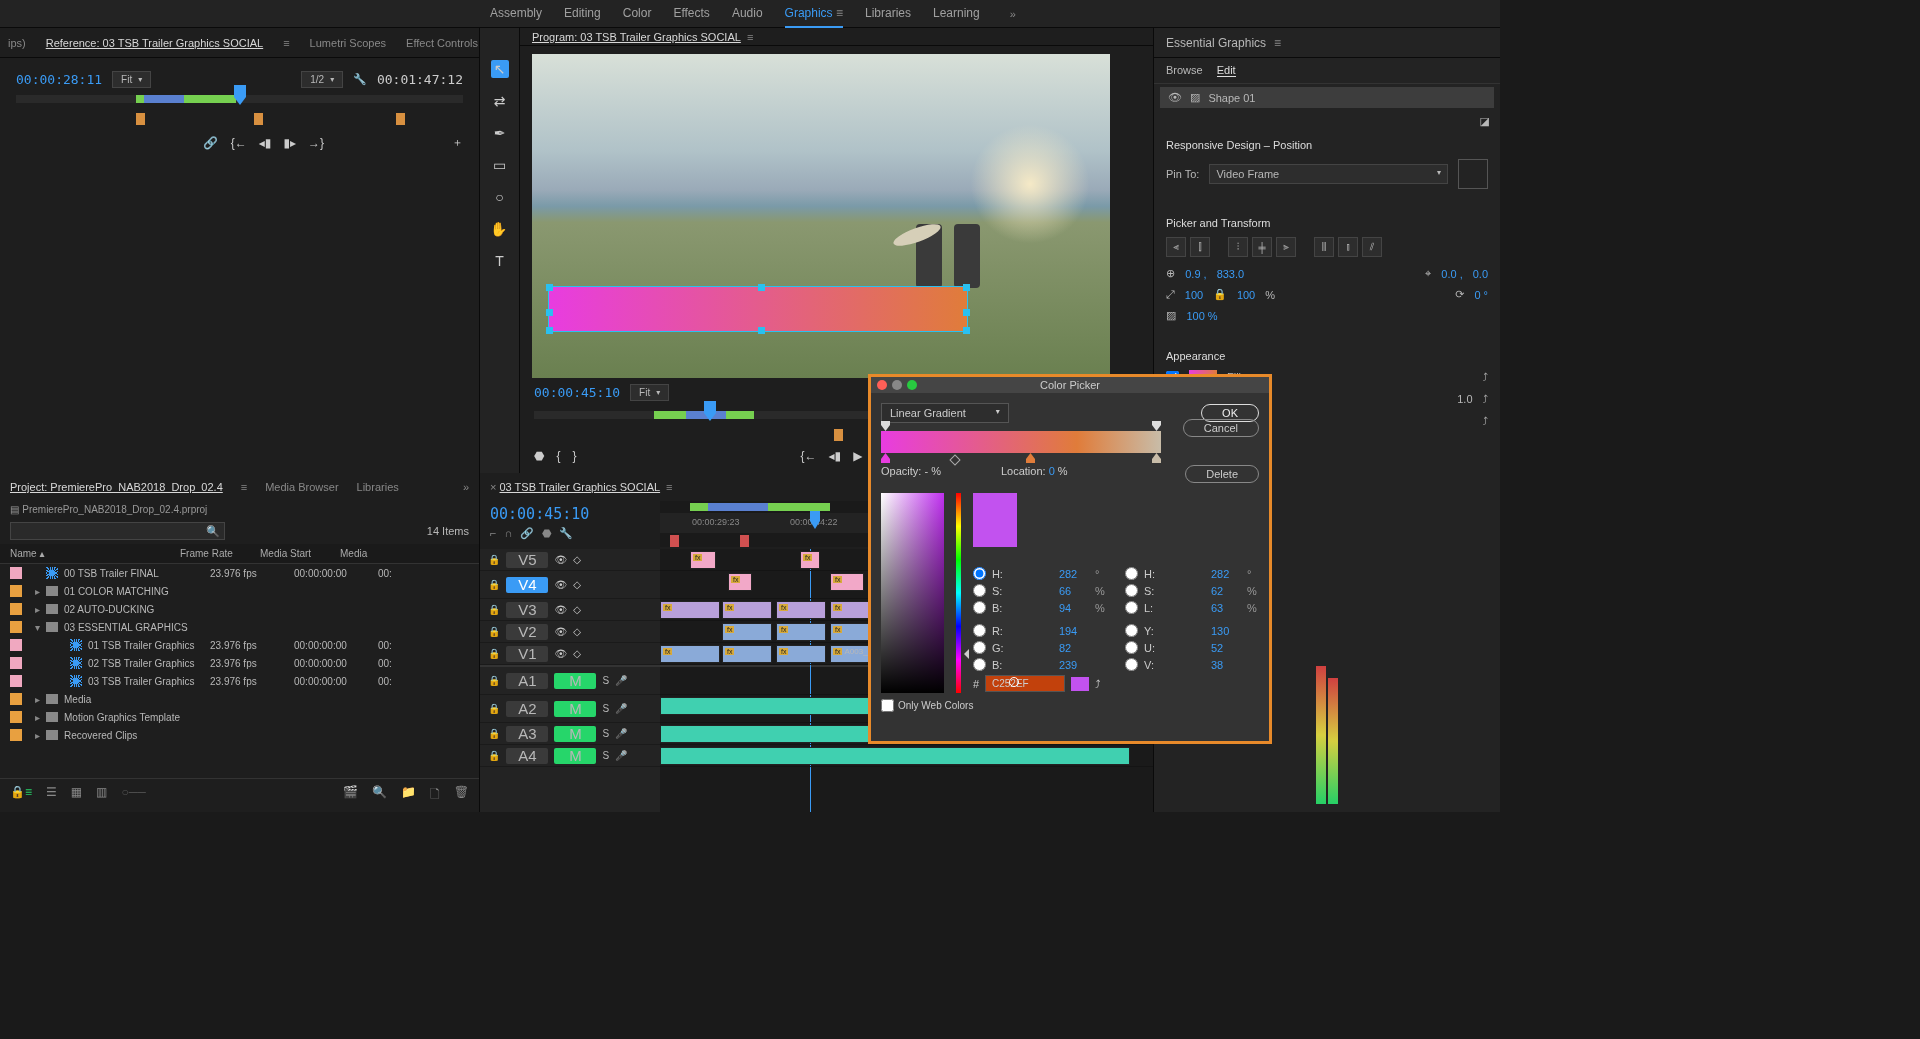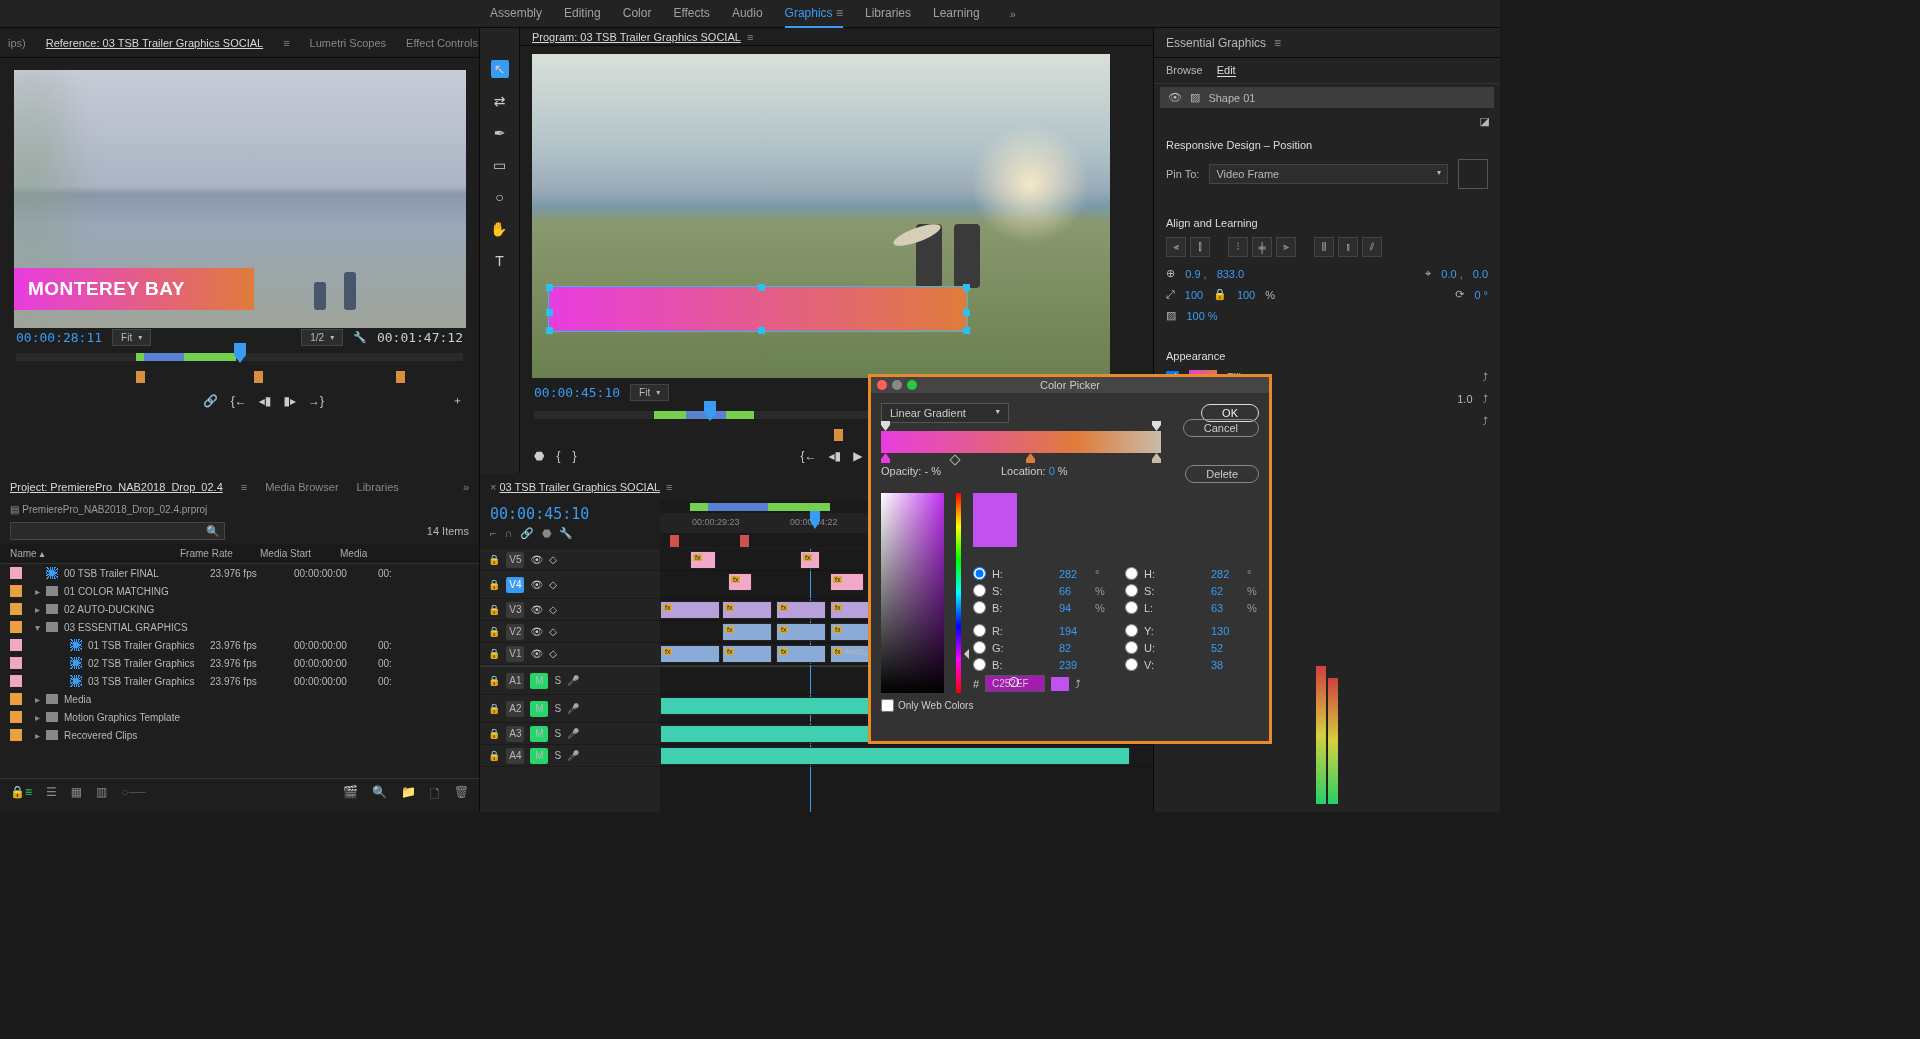--- a/index.html
+++ b/index.html
@@ -102,21 +102,21 @@
 .tl-tc-area { width: 180px; padding: 4px 10px; }
 .tl-ruler { flex: 1; position: relative; }
 .tl-ruler-bar { height: 20px; background: #232323; position: relative; font-size: 9px; color: #888; }
 .tl-ruler-bar span { position: absolute; top: 4px; }
 .tl-markers { height: 14px; position: relative; background: #1a1a1a; }
 .tl-playhead { position: absolute; top: -2px; width: 10px; height: 18px; background: #3a9bf5; clip-path: polygon(0 0, 100% 0, 100% 55%, 50% 100%, 0 55%); }
 .tl-body { flex: 1; display: flex; overflow: hidden; }
 .tl-patches { width: 180px; background: #232323; }
 .tl-patch { display: flex; align-items: center; gap: 6px; padding: 3px 8px; border-bottom: 1px solid #1a1a1a; font-size: 10px; height: 22px; }
 .tl-patch.tall { height: 28px; }
-.patch-chip { width: 18px; height: 16px; background: #3a3a3a; display: flex; align-items: center; justify-content: center; font-size: 10px; border-radius: 2px; }
+.patch-chip { width: 42px; height: 16px; background: #3a3a3a; display: flex; align-items: center; justify-content: center; font-size: 15px; border-radius: 2px; }
 .patch-chip.active { background: #3a9bf5; color: #fff; }
 .patch-chip.mute { background: #26d66a; }
 .lock { font-size: 10px; color: #888; }
 .eye { font-size: 10px; color: #ccc; }
 .tl-tracks { flex: 1; position: relative; background: #1a1a1a; overflow: hidden; }
 .track { height: 22px; border-bottom: 1px solid #141414; position: relative; }
 .track.tall { height: 28px; }
 .clip { position: absolute; height: 18px; top: 2px; border: 1px solid #222; font-size: 8px; overflow: hidden; padding: 1px 2px; }
 .clip.pink { background: #f2a8c8; } .clip.lav { background: #b8a0da; } .clip.blue { background: #8aaad8; } .clip.mint { background: #40d0b0; }
 .clip.fx::before { content:'fx'; background: #d8aa3a; color: #222; padding: 0 2px; margin-right: 2px; font-size: 7px; }
@@ -149,21 +149,21 @@
 .cp-hue { width: 16px; height: 200px; background: linear-gradient(to bottom, #f00, #ff0, #0f0, #0ff, #00f, #f0f, #f00); position: relative; }
 .cp-hue-cursor { position: absolute; right: -8px; width: 0; height: 0; border: 5px solid transparent; border-right-color: #ccc; }
 .cp-preview { width: 44px; height: 54px; background: #c252ef; margin-bottom: 20px; }
 .cp-vals { font-size: 11px; }
 .cp-vals-row { display: flex; gap: 6px; margin-bottom: 4px; align-items: center; }
 .cp-vals-row input[type=radio] { margin: 0; }
 .cp-vals label { width: 16px; }
 .cp-vals .v { color: #3a9bf5; width: 30px; text-align: left; margin-left: 45px; }
 .cp-vals .unit { width: 12px; color: #999; }
 .cp-hex { margin-top: 4px; display: flex; gap: 6px; align-items: center; }
-.cp-hex-inp { background: #a21caf; border: 1px solid #555; padding: 2px 6px; color: #ccc; width: 60px; font-size: 10px; }
+.cp-hex-inp { background: #c2410c; border: 1px solid #555; padding: 2px 6px; color: #ccc; width: 80px; font-size: 10px; }
 .cp-only { margin-top: 6px; display: flex; align-items: center; gap: 4px; font-size: 10px; }
 </style>
 </head>
 <body>
 
 <div class="top-bar">
   <div class="workspace-tabs" id="ws-tabs">
       <span class="workspace-tab">Assembly</span>
       <span class="workspace-tab">Editing</span>
       <span class="workspace-tab">Color</span>
@@ -180,25 +180,20 @@
 
   <div class="ref-panel">
     <div class="panel-tabs" id="ref-tabs">
         <span class="panel-tab">ips)</span>
         <span class="panel-tab active">Reference: 03 TSB Trailer Graphics SOCIAL</span>
         <span style="color: rgb(136, 136, 136);">≡</span>
         <span class="panel-tab">Lumetri Scopes</span>
         <span class="panel-tab">Effect Controls</span>
       </div>
     <div class="ref-viewer">
-      <div class="ref-image">
-        <span class="ref-fig a"></span>
-          <span class="ref-fig b"></span>
-        <div class="ref-band">MONTEREY BAY</div>
-      </div>
       <div class="ref-info">
         <span class="timecode">00:00:28:11</span>
         <span class="dropdown-smol">
             <span>Fit</span>
             <span class="chev">▾</span>
           </span>
         <span style="flex:1"></span>
         <span class="dropdown-smol">
             <span>1/2</span>
             <span class="chev">▾</span>
@@ -318,21 +313,21 @@
       <div class="eg-row">
         <span>Pin To:</span>
         <div class="eg-drop">
             <span>Video Frame</span>
             <span class="chev">▾</span>
           </div>
         <div class="pin-box"></div>
       </div>
     </div>
     <div class="eg-section">
-      <div class="eg-section-title">Align and Learning</div>
+      <div class="eg-section-title">Picker and Transform</div>
       <div class="align-row" style="margin-bottom:10px">
         <div class="align-btn">⫷</div>
         <div class="align-btn">⫿</div>
         <div style="width:10px"></div>
         <div class="align-btn">⫶</div>
         <div class="align-btn">╪</div>
         <div class="align-btn">⫸</div>
         <div style="width:10px"></div>
         <div class="align-btn">⫼</div>
         <div class="align-btn">⫾</div>

